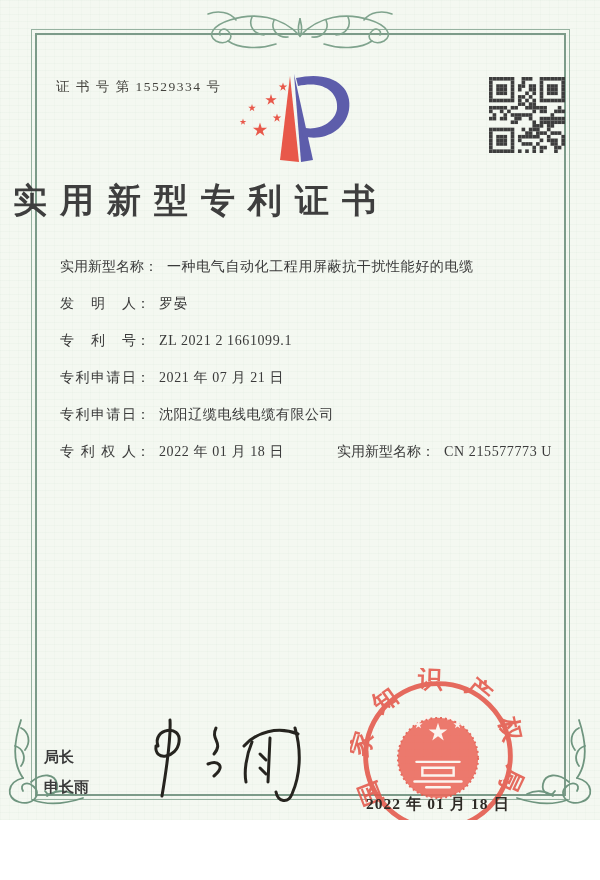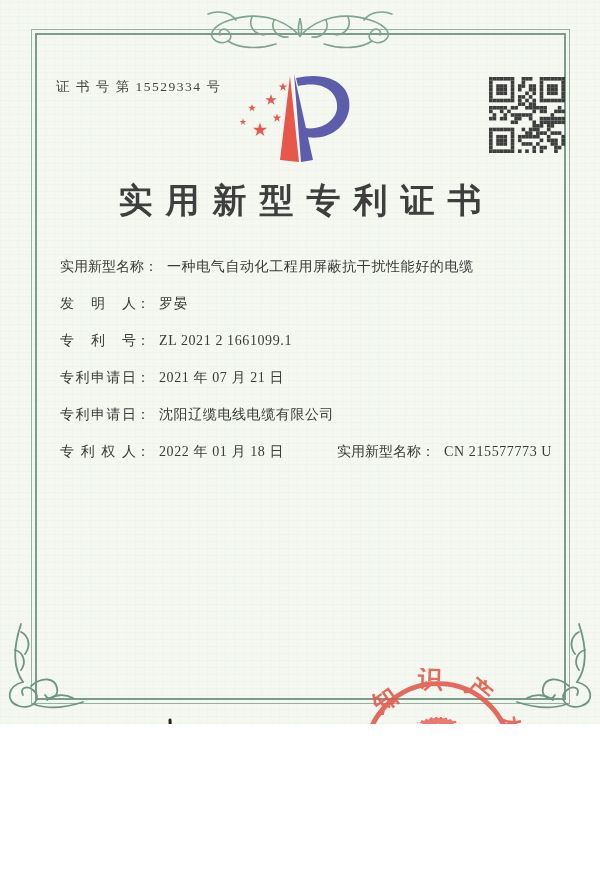--- a/index.html
+++ b/index.html
@@ -3,21 +3,21 @@
 <meta charset="utf-8">
 <style>
   html,body{margin:0;padding:0;}
   body{
     width:600px;height:880px;
     font-family:"Liberation Serif","DejaVu Serif",serif;
     color:#3a3a3a;
     background:#fff;
   }
   .page{
-    position:relative;width:600px;height:724px;overflow:hidden;
+    position:relative;width:600px;height:820px;overflow:hidden;
     background-color:#f4f8f1;
     background-image:
       repeating-linear-gradient(0deg, rgba(140,180,150,0.05) 0 1px, transparent 1px 7px),
       repeating-linear-gradient(90deg, rgba(140,180,150,0.04) 0 1px, transparent 1px 9px);
   }
   .frame-outer{
     position:absolute;left:31px;top:29px;right:30px;bottom:20px;
     border:1px solid #96b2a0;
   }
   .frame-inner{
@@ -28,21 +28,21 @@
   .flourish-bl{position:absolute;left:3px;bottom:12px;}
   .flourish-br{position:absolute;right:3px;bottom:12px;transform:scaleX(-1);}
   .cert-no{
     position:absolute;left:56px;top:78px;
     font-size:13.5px;letter-spacing:1.5px;color:#45443f;
   }
   .logo{position:absolute;left:233px;top:70px;}
   .qr{position:absolute;left:489px;top:77px;}
   .title{
     position:absolute;left:0;top:178px;width:100%;
-    text-align:center;font-size:34px;font-weight:600;
+    text-align:left;font-size:34px;font-weight:600;
     letter-spacing:13px;text-indent:13px;color:#3e3e3e;margin:0;
   }
   .fields{position:absolute;left:60px;top:258px;right:48px;font-size:14px;}
   .frow{margin-bottom:19px;white-space:nowrap;}
   .flabel{display:inline-block;min-width:76px;text-align:justify;text-align-last:justify;vertical-align:top;}
   .fcolon{margin-right:9px;}
   .fvalue{letter-spacing:0.6px;}
   .grant-pair{display:inline-block;}
   .grant-gap{display:inline-block;width:46px;}
   .paras{

